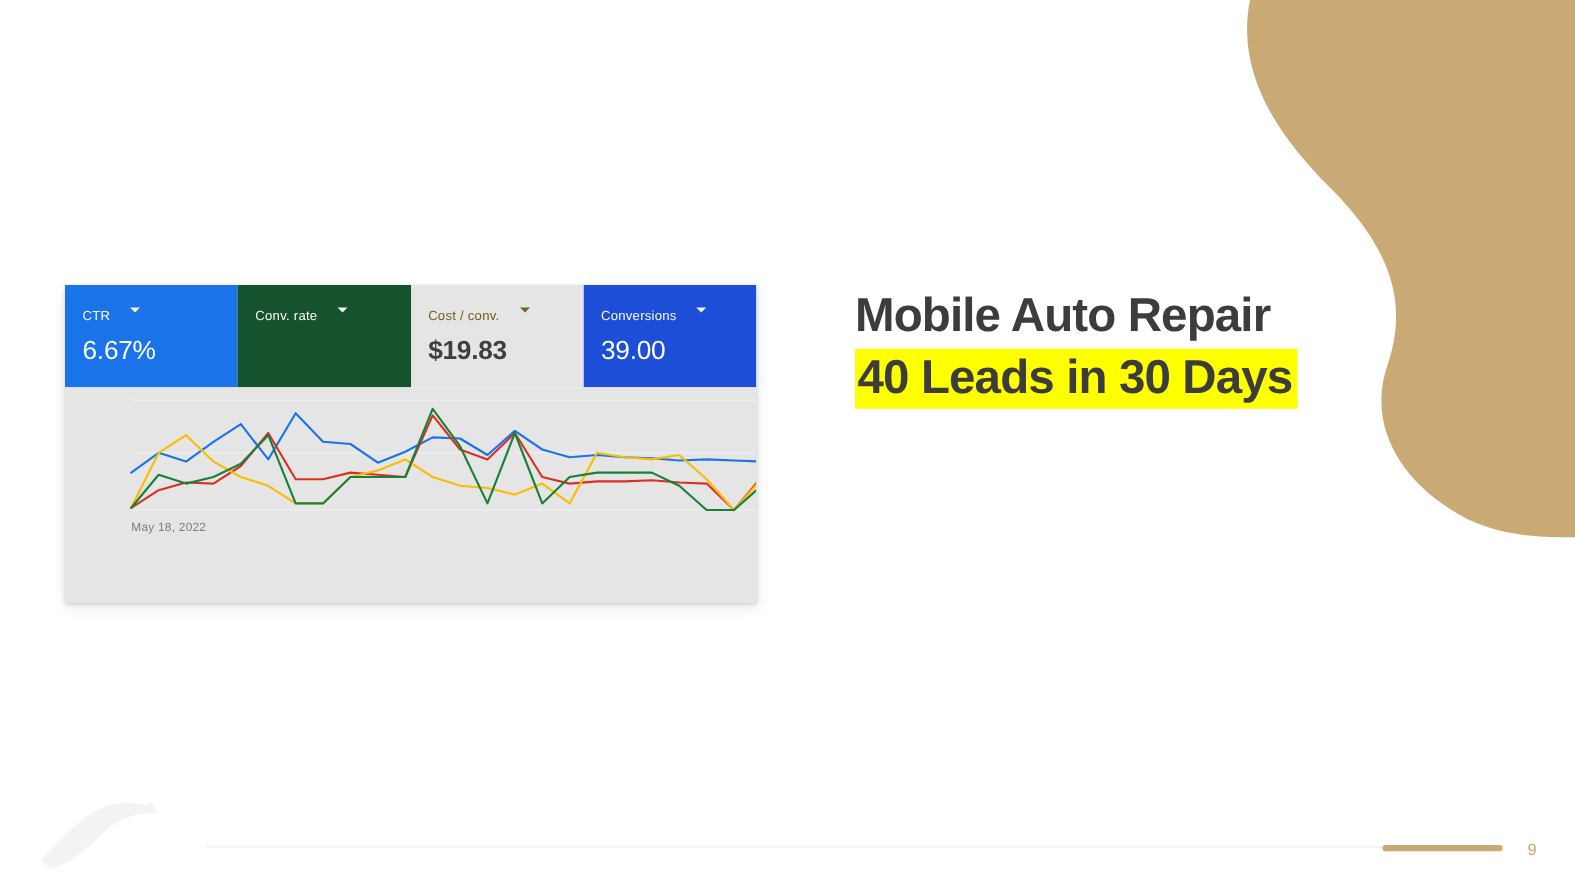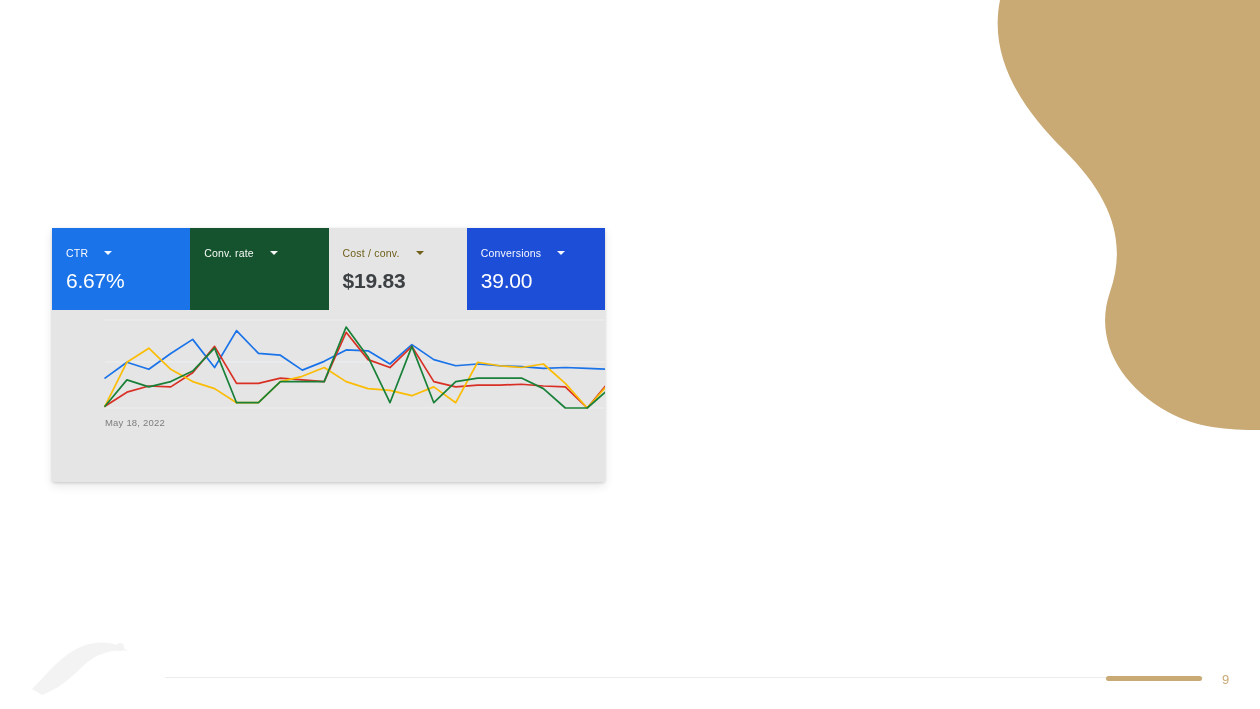--- a/index.html
+++ b/index.html
@@ -36,21 +36,21 @@
   .metric-row { display:flex; width:100%; height:82px; overflow:hidden; }
   .metric {
     flex:1 1 0; padding:18px 0 0 14px; position:relative; color:#fff;
     min-width:0;
   }
   .metric.blue   { background:#1a73e8; }
   .metric.red    { background:#14532d; }
   .metric.yellow { background:#e5e5e5; color:#3c4043; }
   .metric.green  { background:#1d4ed8; }
 
-  .metric-head { display:flex; align-items:center; gap:16px; height:14px; }
+  .metric-head { display:flex; align-items:flex-start; gap:16px; height:14px; }
   .metric-label {
     font-size:10.5px; letter-spacing:.2px; line-height:14px;
     white-space:nowrap; opacity:.97;
   }
   .metric.yellow .metric-label { color:#6b5a12; }
   .caret-icon {
     width:0; height:0; display:inline-block;
     border-left:4px solid transparent; border-right:4px solid transparent;
     border-top:4.5px solid currentColor; opacity:.95;
   }
@@ -147,19 +147,23 @@
             <path d="M53.00 96.24 L74.92 82.16 L96.84 76.00 L118.76 76.88 L140.68 62.80 L162.60 36.40 L184.52 73.36 L206.44 73.36 L228.36 68.08 L250.28 69.84 L272.20 71.60 L294.12 22.32 L316.04 49.60 L337.96 57.52 L359.88 36.40 L381.80 71.60 L403.72 76.88 L425.64 75.12 L447.56 75.12 L469.48 74.24 L491.40 76.00 L513.32 76.88 L535.24 98.00 L557.16 71.60 L579.08 58.40 L601.00 57.52" stroke="#d93025"></path>
             <path d="M53.00 96.24 L74.92 52.24 L96.84 38.16 L118.76 59.28 L140.68 71.60 L162.60 78.64 L184.52 92.72 L206.44 92.72 L228.36 71.60 L250.28 66.32 L272.20 57.52 L294.12 71.60 L316.04 78.64 L337.96 80.40 L359.88 85.68 L381.80 76.88 L403.72 92.72 L425.64 52.24 L447.56 55.76 L469.48 57.52 L491.40 54.00 L513.32 73.36 L535.24 98.00 L557.16 73.36 L579.08 71.60 L601.00 59.28" stroke="#fbbc04"></path>
             <path d="M53.00 96.24 L74.92 69.84 L96.84 76.88 L118.76 71.60 L140.68 61.04 L162.60 38.16 L184.52 92.72 L206.44 92.72 L228.36 71.60 L250.28 71.60 L272.20 71.60 L294.12 17.04 L316.04 46.96 L337.96 92.72 L359.88 36.40 L381.80 92.72 L403.72 71.60 L425.64 68.08 L447.56 68.08 L469.48 68.08 L491.40 78.64 L513.32 98.00 L535.24 98.00 L557.16 78.64 L579.08 46.96 L601.00 48.72" stroke="#188038"></path>
           </g>
       </svg>
       <div class="chart-date">May 18, 2022</div>
     </div>
 
   </div>
 
+  <div class="headline">
+    <div>Mobile Auto Repair</div>
+    <div class="headline-line2"><span class="hl-mark">40 Leads in 30 Days</span></div>
+  </div>
 
 
   <div class="footer-rule"></div>
   <div class="footer-bar"></div>
   <div class="page-num">9</div>
 
 </div>
 
 </body></html>

